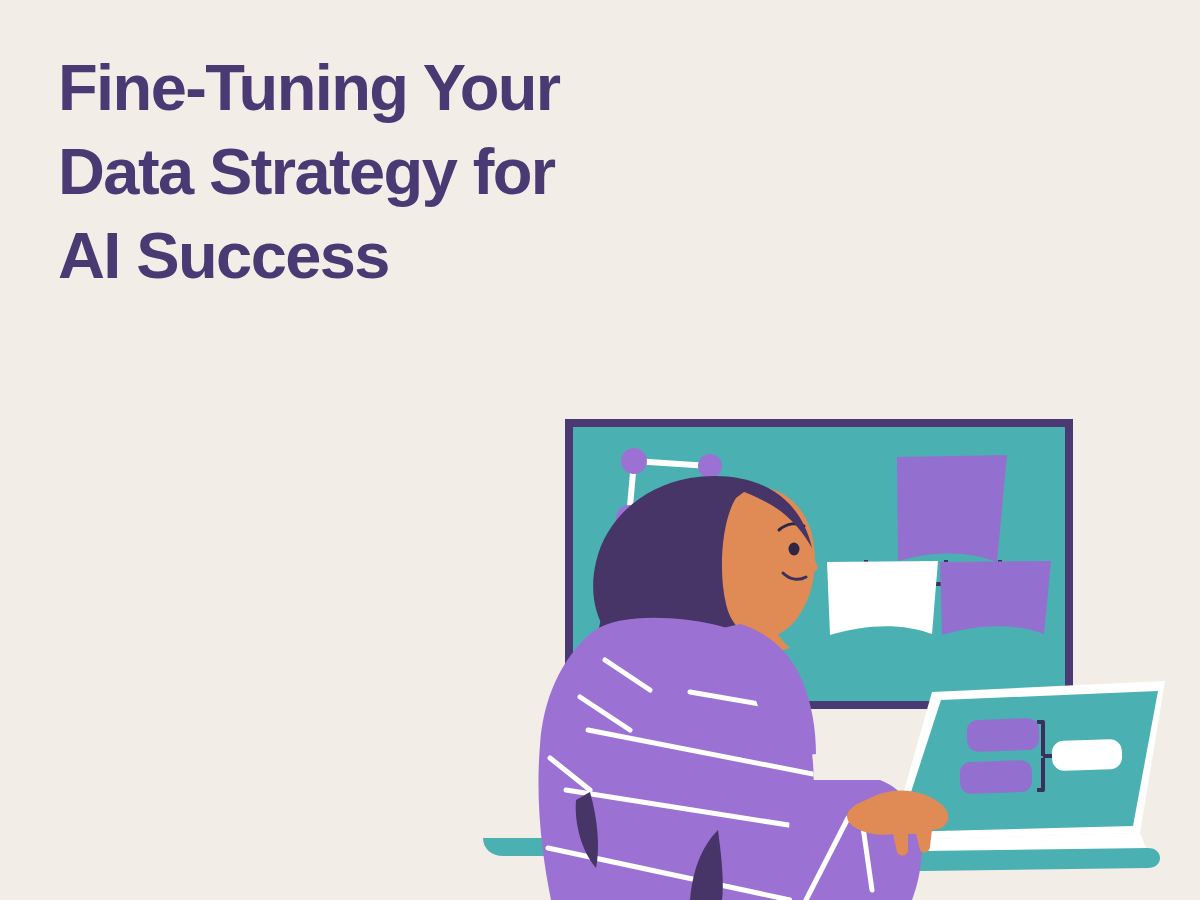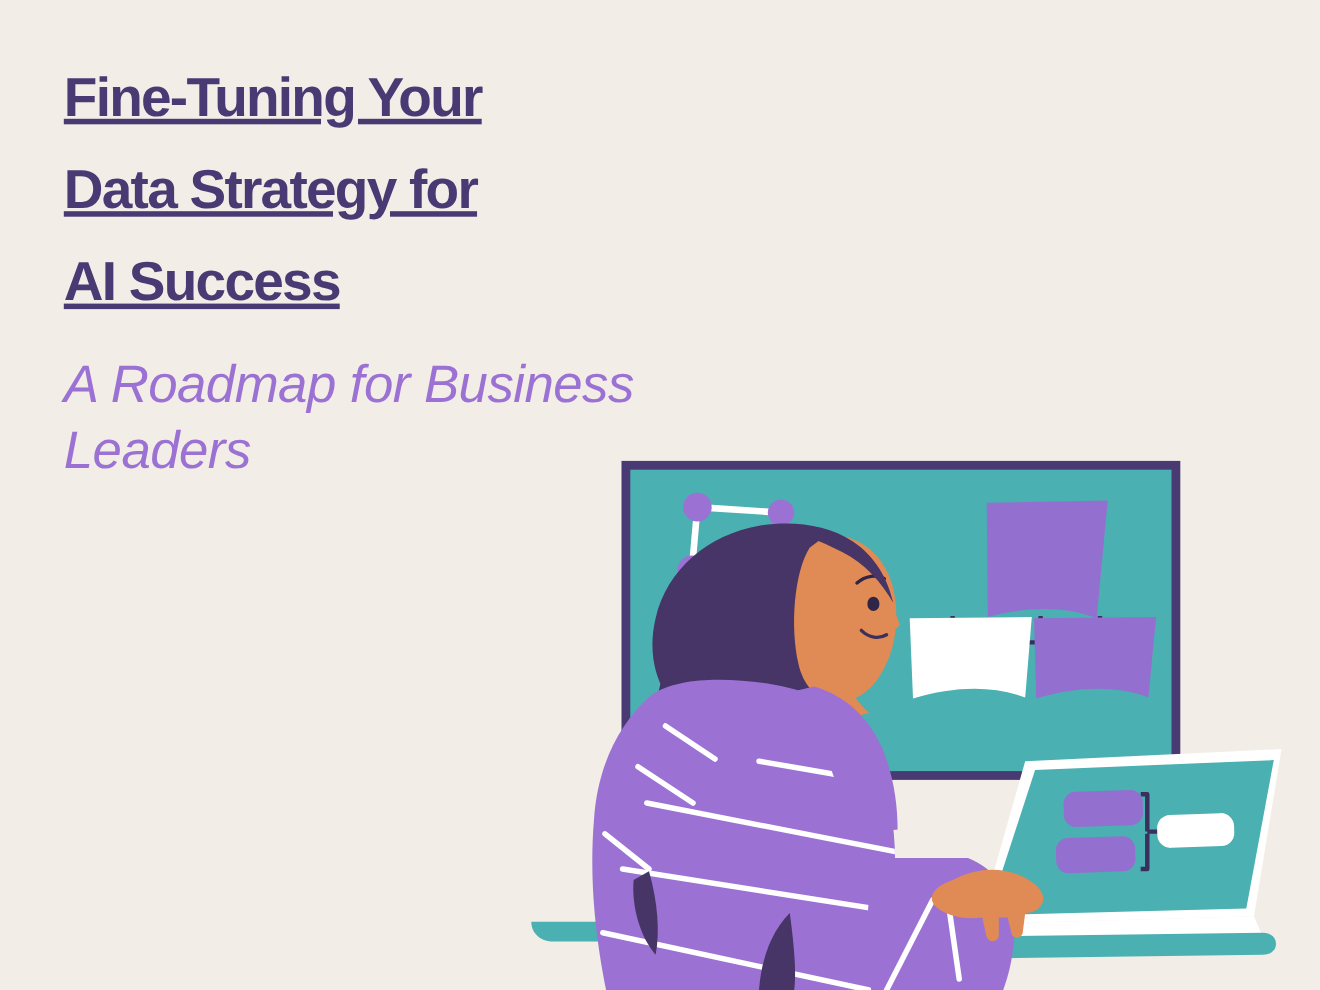--- a/index.html
+++ b/index.html
@@ -24,26 +24,25 @@
   #text-block {
     position: absolute;
     left: 58px;
     top: 46px;
     width: 860px;
   }
   #page-title {
     margin: 0;
     font-family: "Liberation Sans", sans-serif;
     font-weight: bold;
-    font-size: 50px;
+    font-size: 65px;
     line-height: 84px;
     letter-spacing: -1.6px;
     color: #4A3A73;
     white-space: pre-line;
-    text-decoration: underline;
   }
   #page-subtitle {
     margin: 22px 0 0 0;
     font-family: "Liberation Sans", sans-serif;
     font-style: italic;
     font-weight: normal;
     font-size: 48px;
     line-height: 60px;
     letter-spacing: -0.5px;
     color: #9B72D4;
@@ -229,17 +228,15 @@
                  C880,836 866,834 856,828
                  C842,820 844,808 866,800 Z" fill="#E08B55"></path>
       </g>
     </svg>
   </div>
 
   <div id="text-block">
     <h1 id="page-title">Fine-Tuning Your
 Data Strategy for
 AI Success</h1>
-    <p id="page-subtitle">A Roadmap for Business
-Leaders</p>
   </div>
 
 </div>
 
 </body></html>

